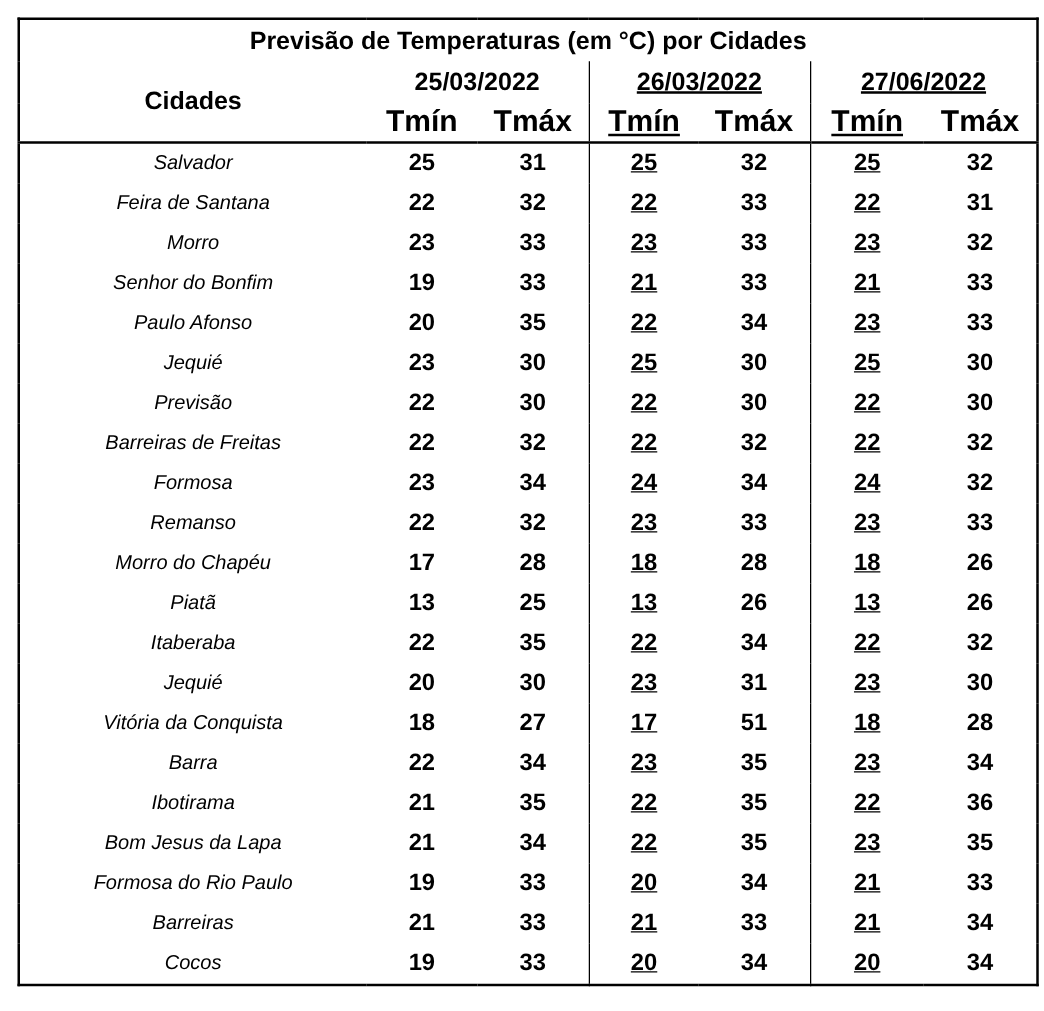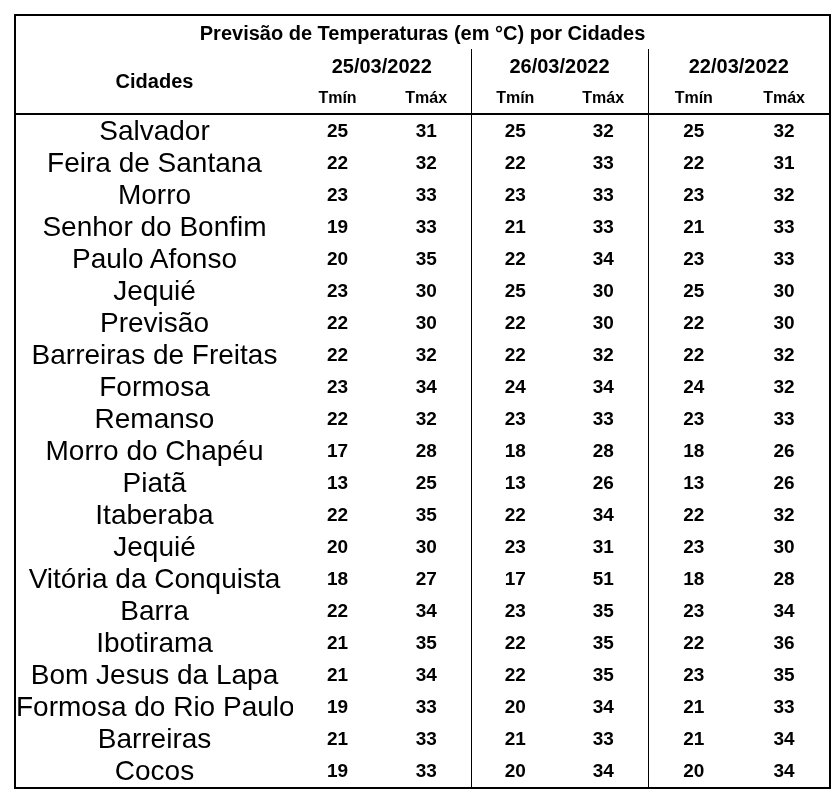--- a/index.html
+++ b/index.html
@@ -38,38 +38,40 @@
     font-size: 20px;
     height: 33px;
   }
   tr.date-row th {
     font-weight: bold;
     font-size: 20px;
     height: 34px;
   }
   tr.sub-row th {
     font-weight: bold;
-    font-size: 16px;
+    font-size: 24px;
     height: 30px;
   }
   thead tr.sub-row th,
   thead th.cities-head {
     border-bottom: 2px solid #000000;
   }
   .grp {
     border-left: 1.5px solid #000000;
+    text-decoration: underline;
   }
   tbody td {
     font-weight: bold;
     font-size: 19px;
     height: 32px;
   }
   tbody td.city {
     font-weight: normal;
-    font-size: 28px;
+    font-size: 16px;
+    font-style: italic;
   }
 </style>
 </head>
 <body>
 
 <table class="temp-table">
   <colgroup>
     <col style="width:278px">
     <col style="width:89px">
     <col style="width:89px">
@@ -79,21 +81,21 @@
     <col style="width:91px">
   </colgroup>
   <thead>
     <tr class="title-row">
       <th colspan="7">Previsão de Temperaturas (em °C) por Cidades</th>
     </tr>
     <tr class="date-row">
       <th rowspan="2" class="cities-head">Cidades</th>
       <th colspan="2">25/03/2022</th>
       <th colspan="2" class="grp">26/03/2022</th>
-      <th colspan="2" class="grp">22/03/2022</th>
+      <th colspan="2" class="grp">27/06/2022</th>
     </tr>
     <tr class="sub-row">
       <th>Tmín</th>
       <th>Tmáx</th>
       <th class="grp">Tmín</th>
       <th>Tmáx</th>
       <th class="grp">Tmín</th>
       <th>Tmáx</th>
     </tr>
   </thead>

